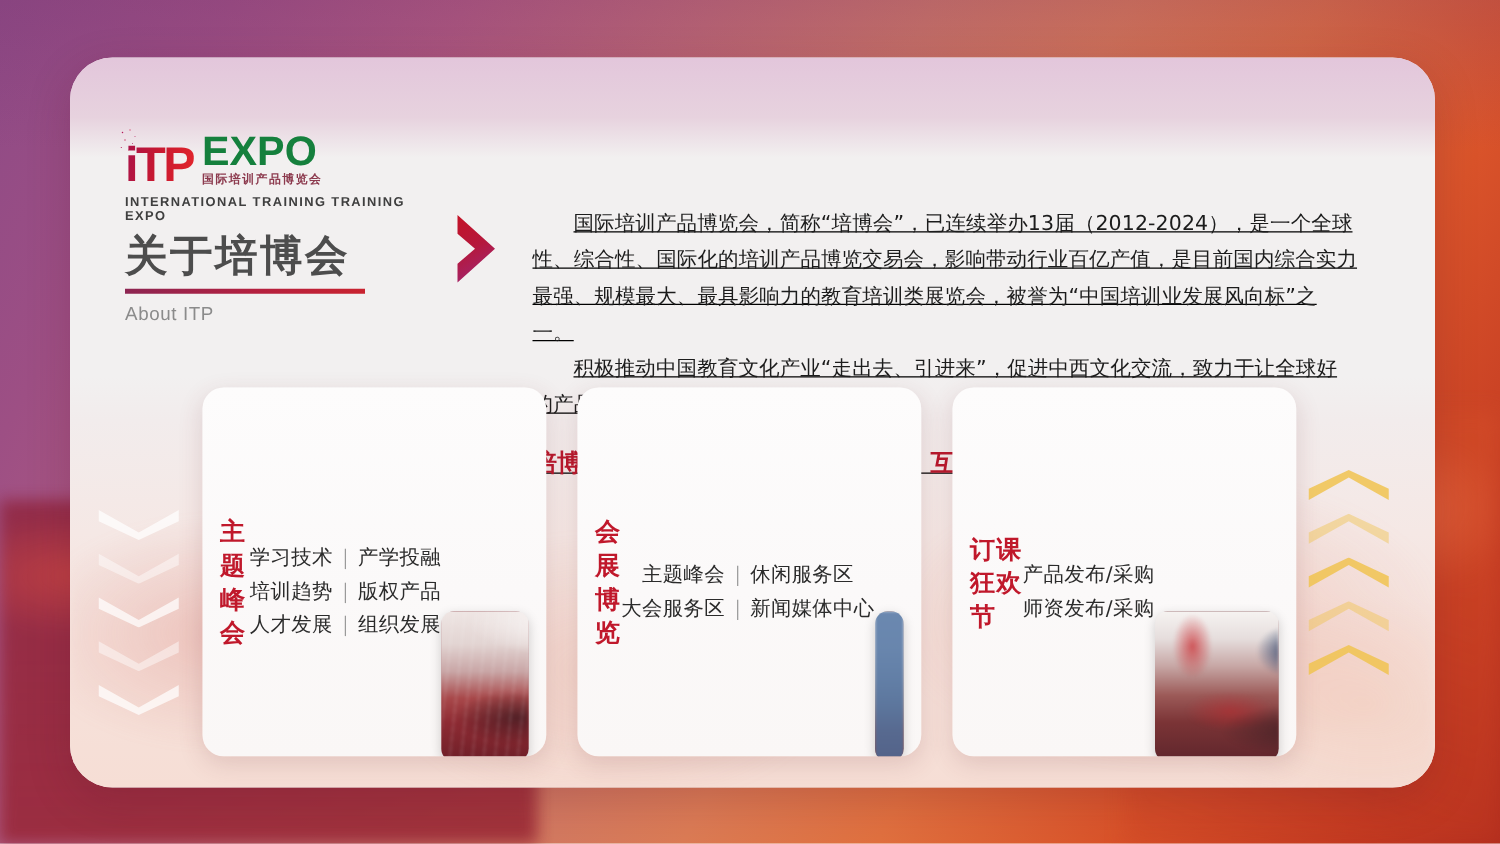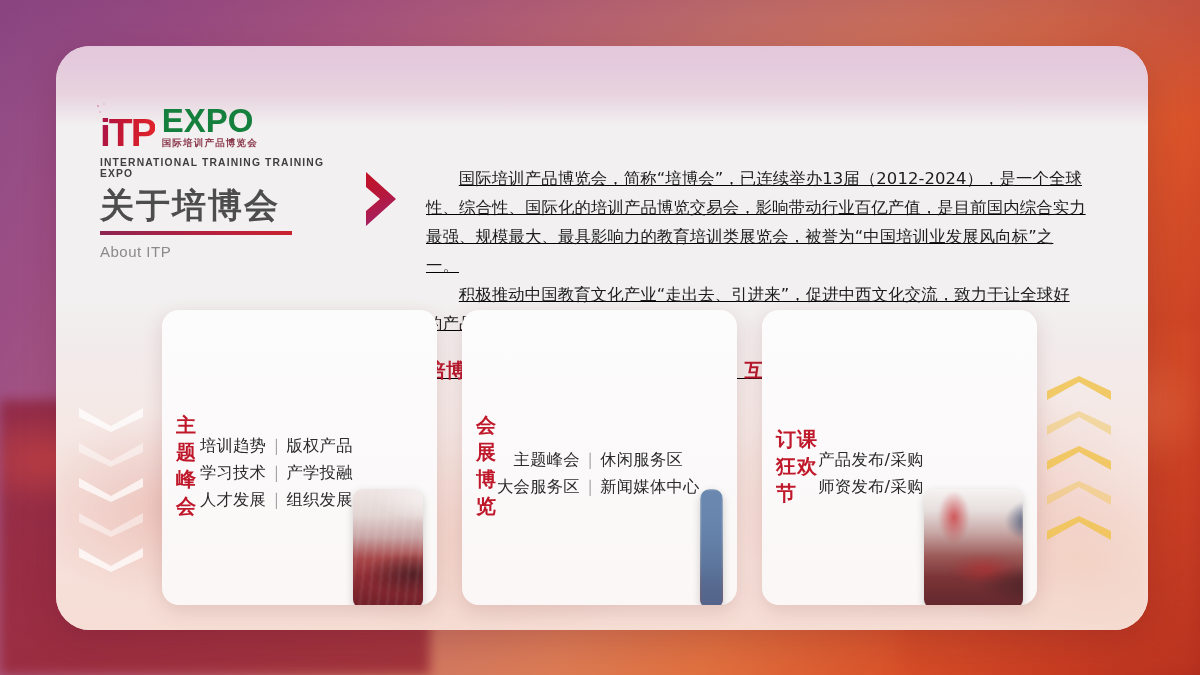--- a/index.html
+++ b/index.html
@@ -328,24 +328,24 @@
       <p class="para">积极推动中国教育文化产业“走出去、引进来”，促进中西文化交流，致力于让全球好的产品找到好的通路。</p>
       <p class="tagline">培博会，让全球好的培训产品互通、互融、互生。</p>
     </div>
 
     <div id="cards">
 
       <div class="fcard">
         <div class="fcard-title">主题峰会</div>
         <div class="fcard-lines">
           <div class="fline">
-            <span>培训趋势</span><span class="sep">｜</span><span>版权产品</span>
+            <span>学习技术</span><span class="sep">｜</span><span>产学投融</span>
           </div>
           <div class="fline">
-            <span>学习技术</span><span class="sep">｜</span><span>产学投融</span>
+            <span>培训趋势</span><span class="sep">｜</span><span>版权产品</span>
           </div>
           <div class="fline">
             <span>人才发展</span><span class="sep">｜</span><span>组织发展</span>
           </div>
         </div>
         <div class="fphoto photo-a"></div>
       </div>
 
       <div class="fcard">
         <div class="fcard-title">会展博览</div>

